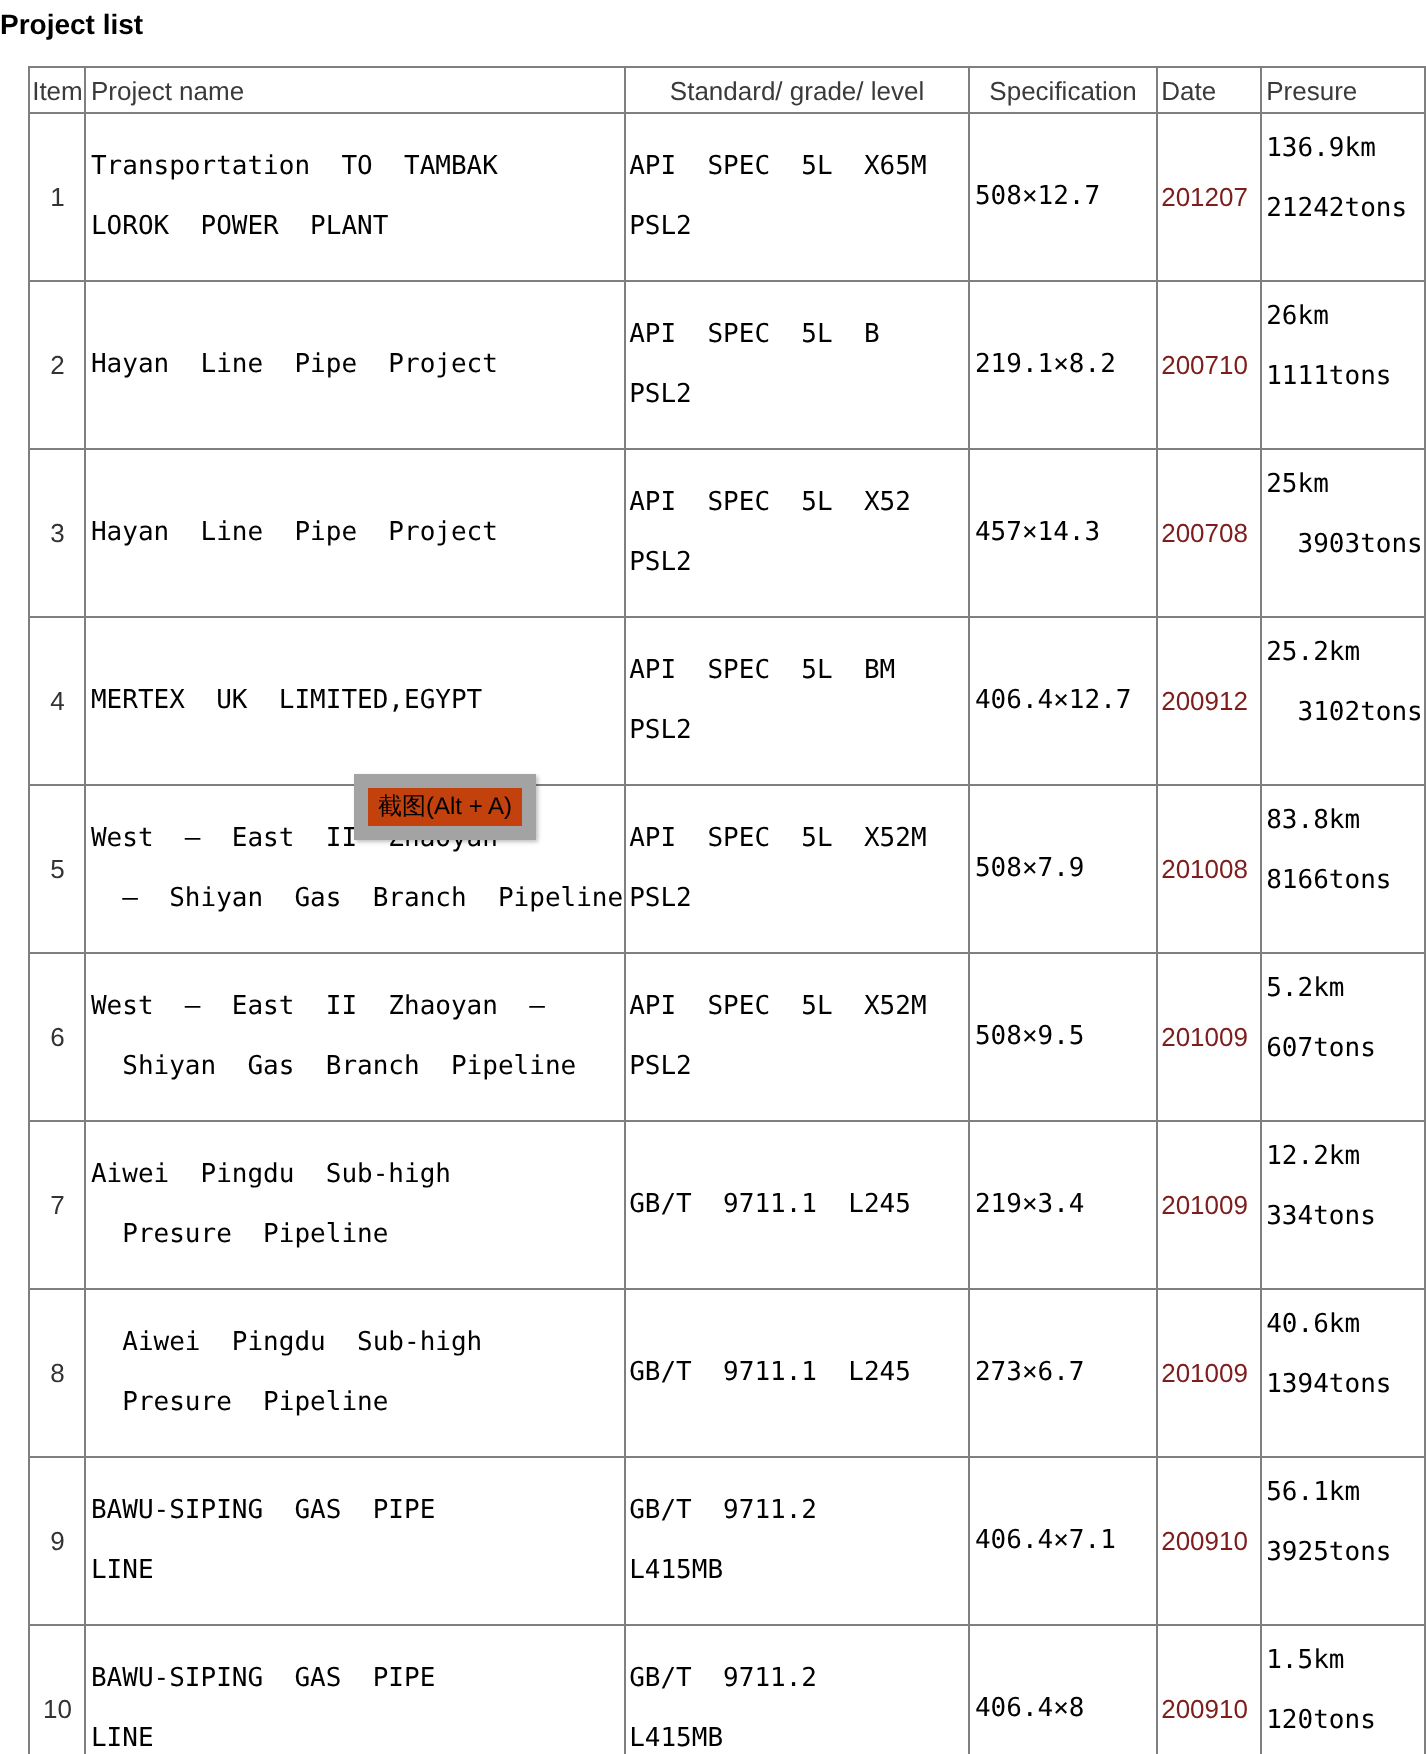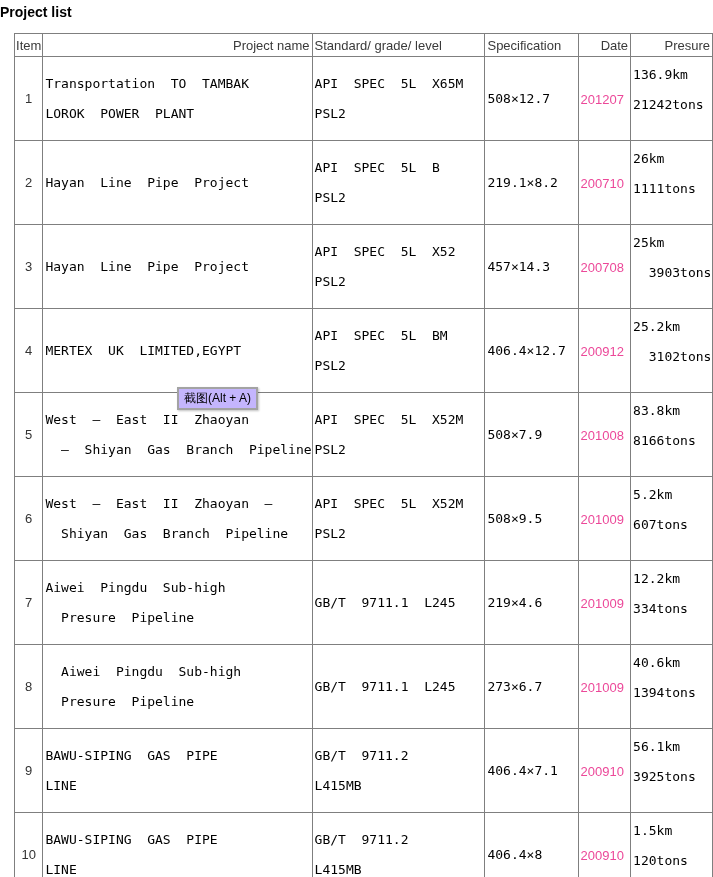--- a/index.html
+++ b/index.html
@@ -29,25 +29,25 @@
   .project-table td{
     border:1px solid #7f7f7f;
     overflow:hidden;
   }
   .project-table th{
     height:20px;
     font-size:13px;
     font-weight:normal;
     color:#3a3a3a;
     padding:1px 2px;
-    text-align:right;
+    text-align:left;
     white-space:nowrap;
   }
   th.c-item{text-align:center;padding:1px 0;margin-left:27px;}
-  th.c-standard,th.c-spec{text-align:left;}
+  th.c-standard,th.c-spec{text-align:center;}
   .project-table td{
     height:80px;
     vertical-align:middle;
     padding:0 0 0 2px;
   }
   td.c-item{
     text-align:center;
     font-size:13px;
     color:#333333;
     padding:0;
@@ -59,29 +59,29 @@
   .line{
     font-family:"DejaVu Sans Mono","Liberation Mono",monospace;
     font-size:13px;
     color:#000000;
     line-height:30px;
     white-space:pre;
   }
   td.c-date .dateval{
     font-family:"Liberation Sans",sans-serif;
     font-size:13px;
-    color:#ec4899;
+    color:#7f1d1d;
     white-space:nowrap;
   }
   .tooltip{
     position:absolute;
     left:177px;
     top:387px;
-    background:#c4b5fd;
-    border:2px solid #a3a3a3;
+    background:#c2410c;
+    border:7px solid #a3a3a3;
     box-shadow:1px 1px 2px rgba(0,0,0,0.25);
     font-size:12px;
     color:#000000;
     line-height:15px;
     padding:2px 5px;
     white-space:nowrap;
     z-index:10;
   }
 </style>
 </head>
@@ -210,21 +210,21 @@
       </tr>
       <tr>
         <td class="c-item"><span class="">7</span></td>
         <td class="c-project">
           <div class="line">Aiwei  Pingdu  Sub-high</div>
           <div class="line">  Presure  Pipeline</div>
         </td>
         <td class="c-standard">
           <div class="line">GB/T  9711.1  L245</div>
         </td>
-        <td class="c-spec"><span class="line">219×4.6</span></td>
+        <td class="c-spec"><span class="line">219×3.4</span></td>
         <td class="c-date"><span class="dateval">201009</span></td>
         <td class="c-quantity">
           <div class="line">12.2km</div>
           <div class="line">334tons</div>
         </td>
       </tr>
       <tr>
         <td class="c-item"><span class="">8</span></td>
         <td class="c-project">
           <div class="line">  Aiwei  Pingdu  Sub-high</div>

